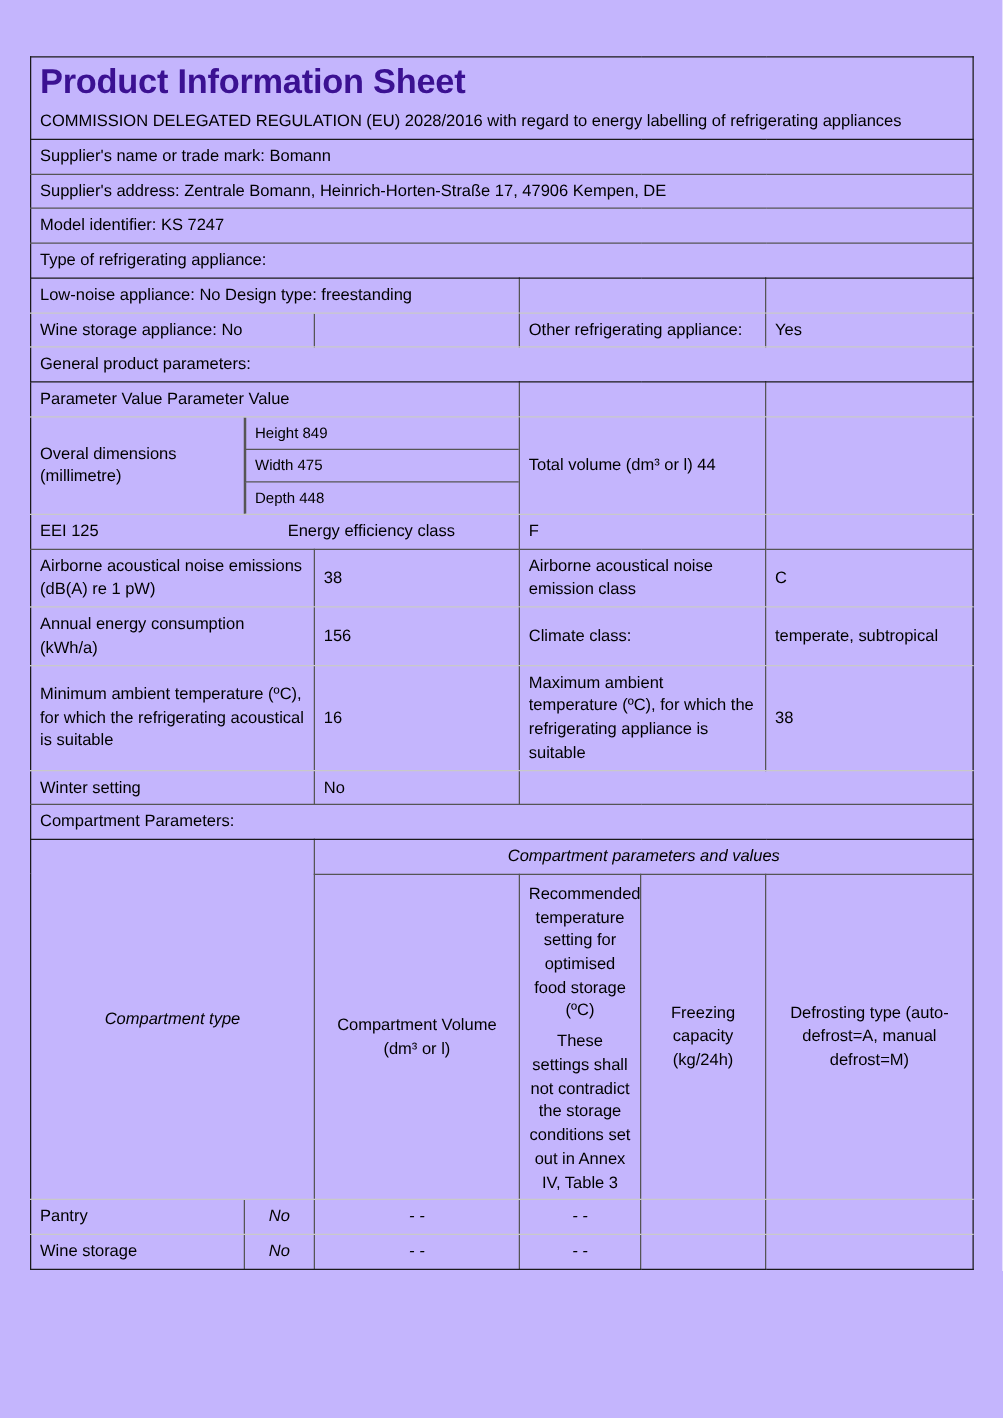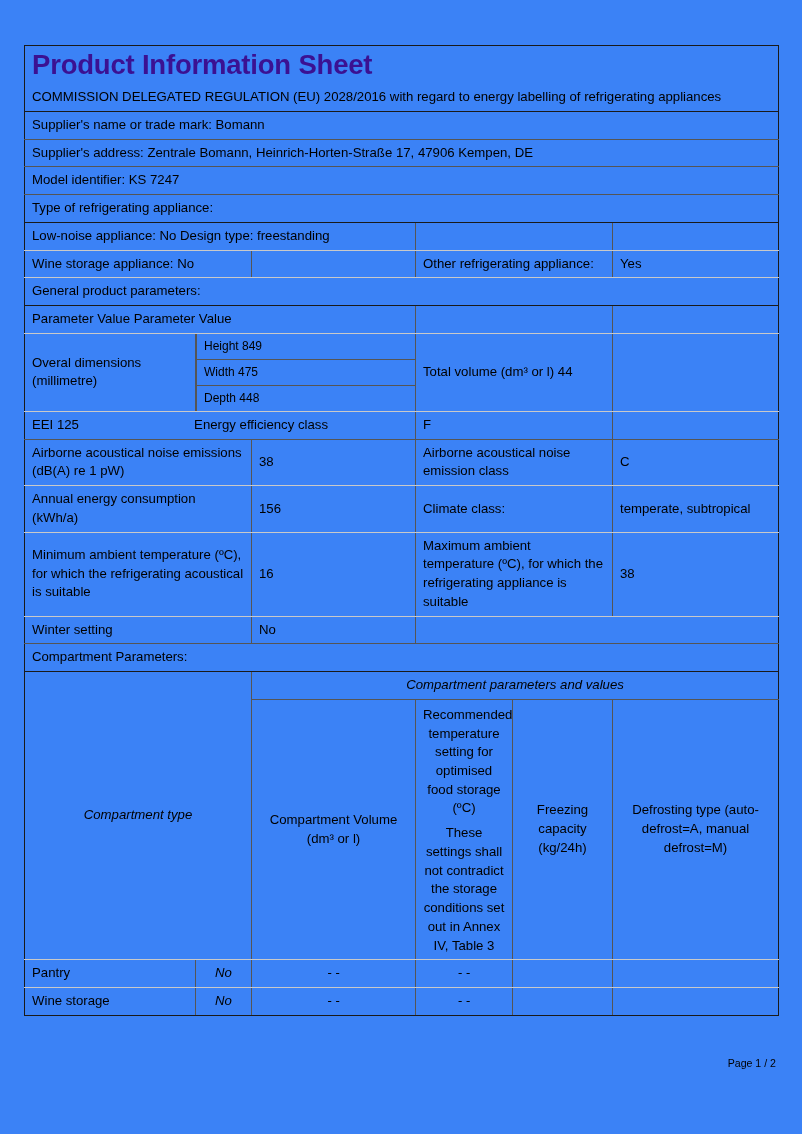--- a/index.html
+++ b/index.html
@@ -5,21 +5,21 @@
   * { box-sizing: border-box; }
   html, body {
     margin: 0; padding: 0;
     width: 802px; height: 1134px;
     background: #ffffff;
     font-family: "Liberation Sans", sans-serif;
   }
   #page {
     position: relative;
     width: 802px; height: 1134px;
-    background: #3b82f6;
+    background: #c4b5fd;
     overflow: hidden;
   }
   #sheet {
     position: absolute;
     left: 24px; top: 45px;
     width: 754px;
   }
   table.doc {
     width: 754px;
     border-collapse: collapse;
@@ -186,21 +186,21 @@
             </tr>
           </tbody>
               </table>
         </td>
         <td colspan="2" class="br-mid">Total volume (dm³ or l) 44</td>
         <td class="br-dark"></td>
       </tr>
 
       <tr>
         <td colspan="3" class="bl-dark br-mid bb-mid" style="padding:0">
-          <div style="display:flex; align-items:flex-start; padding:4px 7px;gap:36px;">
+          <div style="display:flex; align-items:flex-start; padding:4px 7px;">
             <span>EEI 125</span>
             <span style="flex:1"></span>
             <span>Energy efficiency class</span>
             <span style="width:44px"></span>
           </div>
         </td>
         <td colspan="2" class="br-mid bb-mid">F</td>
         <td class="br-dark bb-mid"></td>
       </tr>
 
@@ -266,14 +266,13 @@
         <td class="br-mid bb-dark center">- -</td>
         <td class="br-mid bb-dark center">- -</td>
         <td class="br-mid bb-dark center"></td>
         <td class="br-dark bb-dark center"></td>
       </tr>
 
     </tbody>
       </table>
   </div>
 
-  <div class="footer">Page 1 / 2</div>
 </div>
 
 </body></html>

